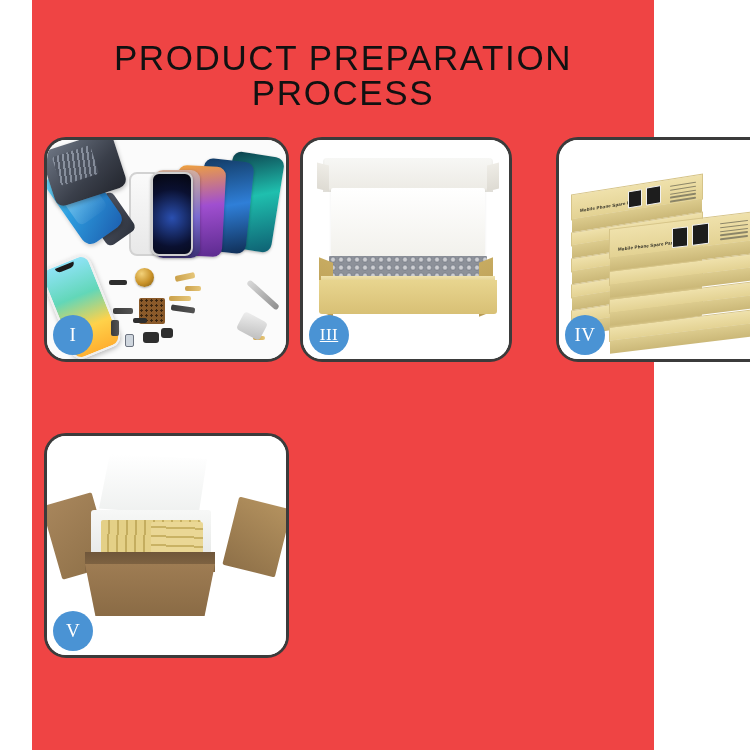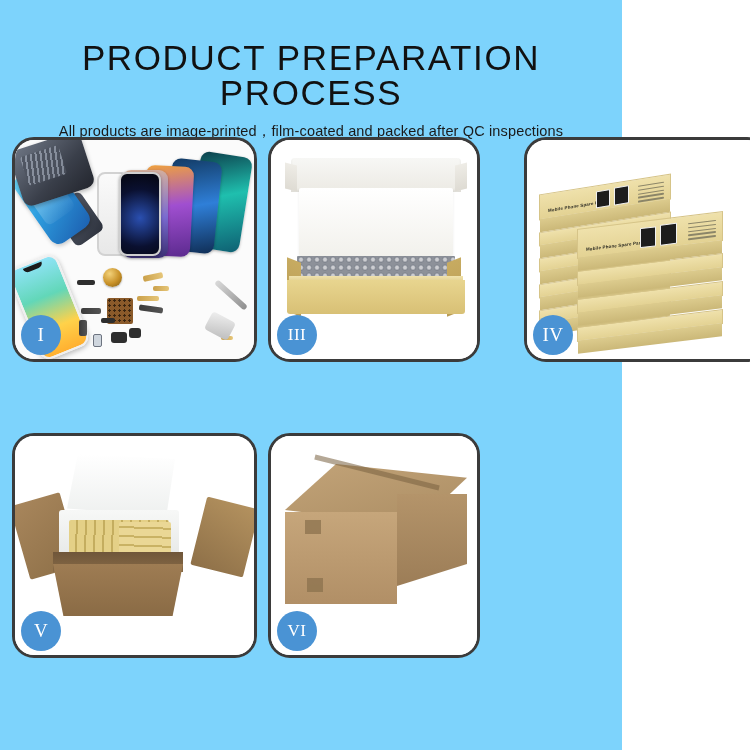--- a/index.html
+++ b/index.html
@@ -2,21 +2,21 @@
 <html><head>
 <meta charset="utf-8">
 <style>
   * { box-sizing: border-box; margin: 0; padding: 0; }
   html, body {
     width: 750px; height: 750px;
     background: #ffffff;
     font-family: "Liberation Sans", sans-serif;
     overflow: hidden;
   }
-  .page { position: relative; width: 622px; height: 750px; background: #7dd3fc; }
+  .page { position: relative; width: 622px; height: 750px; background: #ef4444; margin-left: 32px; }
 
   
   .header { padding-top: 40px; text-align: center; }
   .title {
     font-size: 35px;
     font-weight: 400;
     letter-spacing: 1.6px;
     color: #111;
     line-height: 1;
     font-family: "Liberation Sans", sans-serif;
@@ -66,21 +66,21 @@
     width: 40px; height: 40px;
     border-radius: 50%;
     background: #4a93d4;
     display: flex; align-items: center; justify-content: center;
     color: #ffffff;
     font-family: "Liberation Serif", serif;
     font-size: 19px;
     letter-spacing: 0.5px;
     z-index: 30;
   }
-  .badge.vi, .badge.iii { font-size: 17px; }
+  .badge.vi, .badge.iii { font-size: 17px; text-decoration: underline; }
 
   
   .p1bg { position:absolute; inset:0; background:#fbfbfb; }
   .ph { position: absolute; border-radius: 7px; }
   
   .ph-f5 { width: 52px; height: 96px; right: 8px; top: 14px;
     background: linear-gradient(160deg,#0c3d4a,#1fbfae 45%,#0e5f72);
     transform: rotate(9deg); border-radius:9px; box-shadow:0 1px 3px rgba(0,0,0,.3); }
   .ph-f4 { width: 50px; height: 92px; right: 36px; top: 20px;
     background: linear-gradient(165deg,#123a63,#2f7fd8 50%,#0f2d54);
@@ -311,21 +311,20 @@
   .c6-tape1 { position:absolute; left: 34px; top: 84px; width: 16px; height: 14px; background: rgba(139,113,78,.75); }
   .c6-tape2 { position:absolute; left: 36px; top: 142px; width: 16px; height: 14px; background: rgba(139,113,78,.75); }
 </style>
 </head>
 <body>
 
 <div class="page">
 
   <div class="header">
     <div class="title">PRODUCT PREPARATION PROCESS</div>
-    <div class="subtitle">All products are image-printed，film-coated and packed after QC inspections</div>
   </div>
 
   <div class="grid">
 
     <div class="cell">
       <div class="panel">
         <div class="stage">
           <div class="p1bg"></div>
 
           <div class="ph ph-f5"></div>
@@ -460,31 +459,15 @@
           <div class="c5-goods2"></div>
           <div class="c5-inner"></div>
           <div class="c5-body"></div>
         </div>
         <div class="badge">
           <span>V</span>
         </div>
       </div>
     </div>
 
-    <div class="cell narrow">
-      <div class="panel">
-        <div class="stage">
-          <div class="p6bg"></div>
-          <div class="c6-top"></div>
-          <div class="c6-seam"></div>
-          <div class="c6-side"></div>
-          <div class="c6-front"></div>
-          <div class="c6-tape1"></div>
-          <div class="c6-tape2"></div>
-        </div>
-        <div class="badge vi">
-          <span>VI</span>
-        </div>
-      </div>
-    </div>
 
   </div>
 </div>
 
 </body></html>

